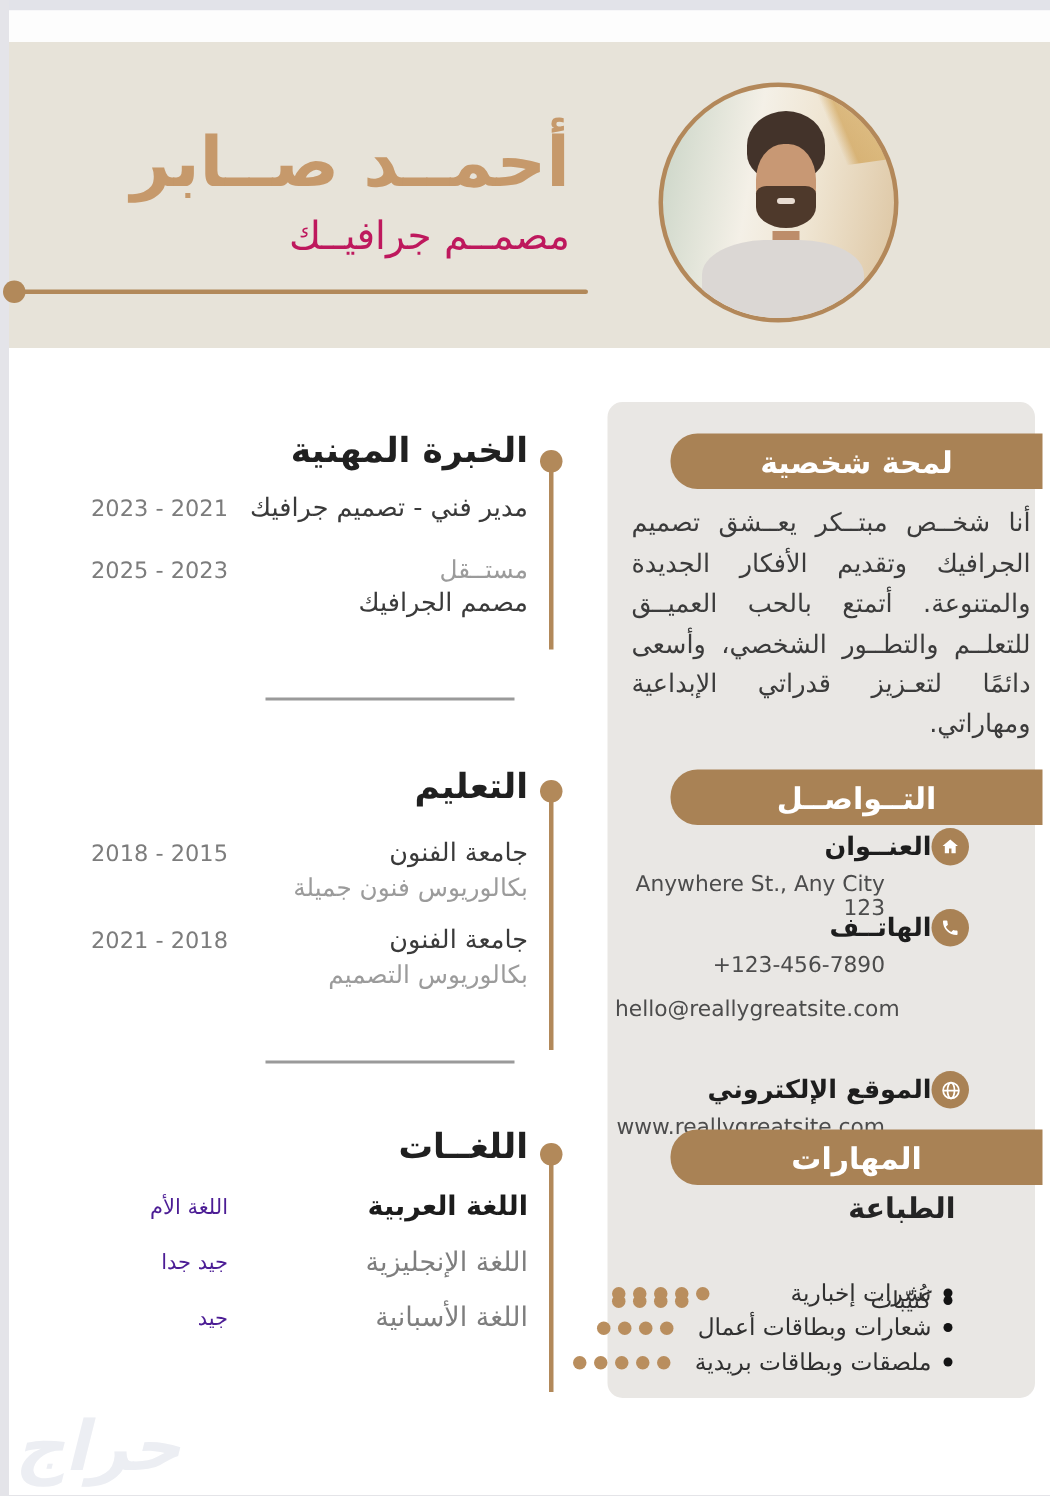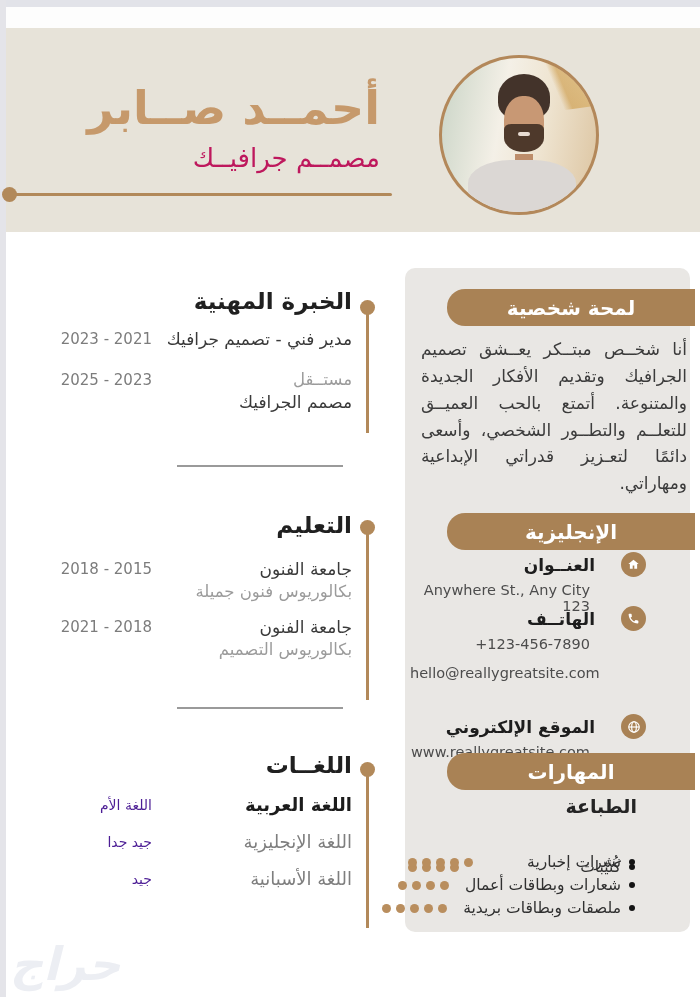--- a/index.html
+++ b/index.html
@@ -53,21 +53,21 @@
   .lang-name.strong { color:#1c1c1c; font-weight:bold; }
   .lang-level { width:112px; text-align:right; font-size:14px; color:#4c1d95; direction:rtl; }
 
   
   .sidebar-panel { position:absolute; top:268px; left:405px; width:285px; height:664px; background:#e9e7e4; border-radius:10px; }
   .banner { position:absolute; left:447px; right:5px; height:37px; background:#a98255; border-radius:18px 0 0 18px;
             color:#fff; display:flex; align-items:center; justify-content:center; font-size:20px; font-weight:bold; }
   .profile-text { position:absolute; top:336px; left:421px; width:266px; font-size:17px; line-height:1.58; color:#3b3b3b;
                   text-align:justify; text-align-last:right; direction:rtl; }
   .contact-item { position:absolute; left:410px; right:54px; }
-  .c-head { display:flex; align-items:center; gap:26px; direction:rtl; }
+  .c-head { display:flex; align-items:center; gap:0; direction:rtl; }
   .c-icon { width:25px; height:25px; min-width:25px; border-radius:50%; background:#a98255; display:flex; align-items:center; justify-content:center; }
   .c-label { font-size:17px; font-weight:bold; color:#1d1d1d; }
   .c-value { direction:ltr; text-align:right; margin-right:56px; margin-top:5px; font-size:14.5px; color:#4c4c4c; }
   .skills-sub { position:absolute; top:795px; right:63px; font-size:19px; font-weight:bold; color:#242424; }
   .skill-row { position:absolute; left:408px; right:65px; display:flex; align-items:center; gap:8px; direction:rtl; }
   .bullet { width:6px; height:6px; min-width:6px; border-radius:50%; background:#141414; }
   .skill-label { font-size:15.5px; color:#303030; white-space:nowrap; }
   .spacer { flex:1; }
   .dots { display:flex; gap:5px; direction:ltr; }
   .dot { width:9px; height:9px; border-radius:50%; background:#b98e5e; }
@@ -166,21 +166,21 @@
   </div>
 
   <div class="sidebar-panel"></div>
 
   <div class="banner" style="top:289px">
     <span>لمحة شخصية</span>
   </div>
   <div class="profile-text">أنا شخــص مبتــكر يعــشق تصميم الجرافيك وتقديم الأفكار الجديدة والمتنوعة. أتمتع بالحب العميــق للتعلــم والتطــور الشخصي، وأسعى دائمًا لتعـزيز قدراتي الإبداعية ومهاراتي.</div>
 
   <div class="banner" style="top:513px">
-    <span>الإنجليزية</span>
+    <span>التــواصــل</span>
   </div>
 
   <div class="contact-item" style="top:552px">
     <div class="c-head">
       <span class="c-icon">
         <svg width="13" height="13" viewBox="0 0 24 24">
             <path fill="#fff" d="M12 3 2.5 11h2.8v9h5.2v-6h3v6h5.2v-9h2.8z"></path>
           </svg>
       </span>
       <span class="c-label">العنــوان</span>

